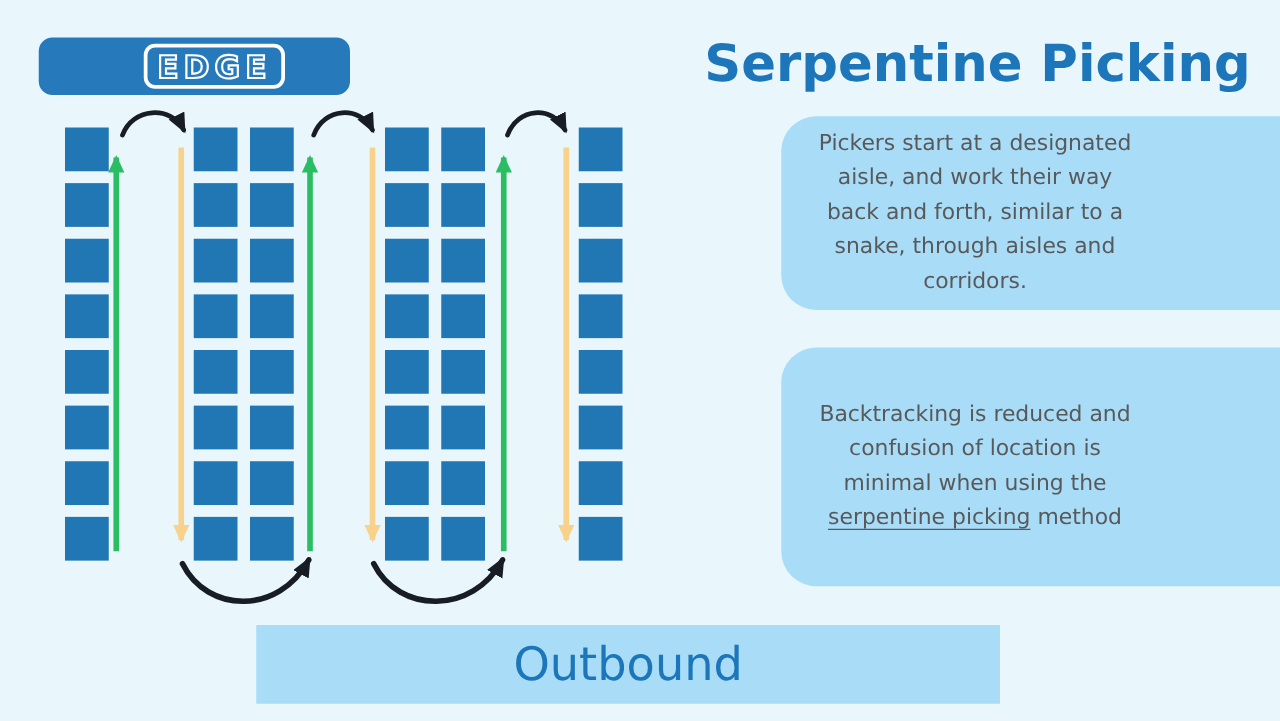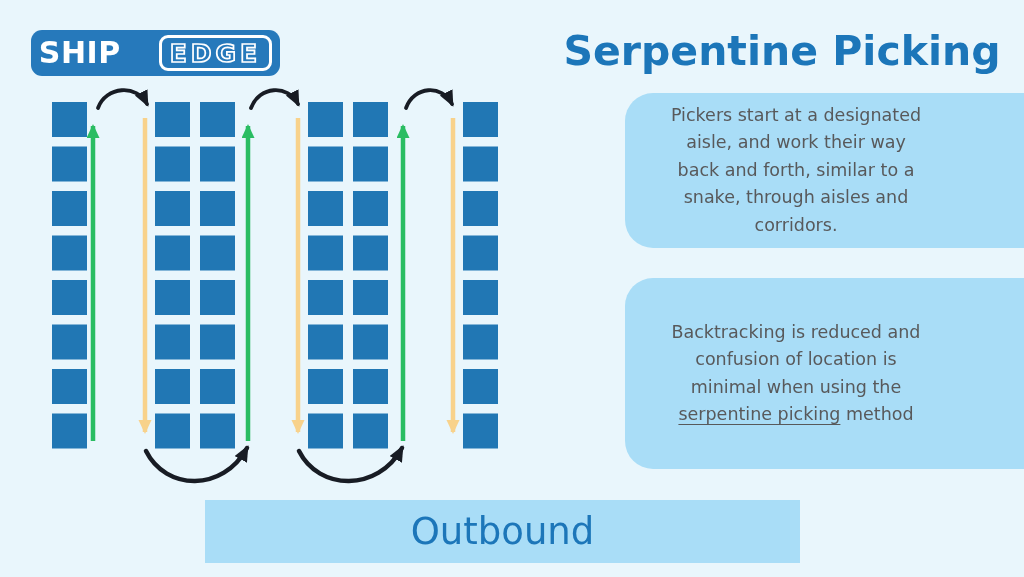--- a/index.html
+++ b/index.html
@@ -50,21 +50,21 @@
   
   .card {
     position: absolute; left: 625px; width: 399px;
     background: #a9ddf7;
     border-radius: 28px 0 0 28px;
     display: flex; align-items: center;
   }
   .card-1 { top: 93px;  height: 155px; }
   .card-2 { top: 278px; height: 191px; }
   .card-text {
-    width: 310px; margin-left: 16px;
+    width: 310px; margin-left: 0px;
     text-align: center;
     font-size: 17.5px; line-height: 27.5px;
     color: #58595b;
     white-space: pre-line;
   }
   .underlined { text-decoration: underline; text-underline-offset: 4px; }
 
   
   .outbound {
     position: absolute; left: 205px; top: 500px;
@@ -82,21 +82,20 @@
     width: 1024px; height: 577px;
     pointer-events: none;
   }
 </style>
 </head>
 <body>
 
 <div class="page">
 
   <div class="logo">
-    <span class="logo-ship">SHIP</span>
     <span class="logo-edge-box">
         <span class="logo-edge">EDGE</span>
       </span>
   </div>
 
   <h1 class="title">Serpentine Picking</h1>
 
   <div class="card card-1">
     <p class="card-text">Pickers start at a designated
 aisle, and work their way

